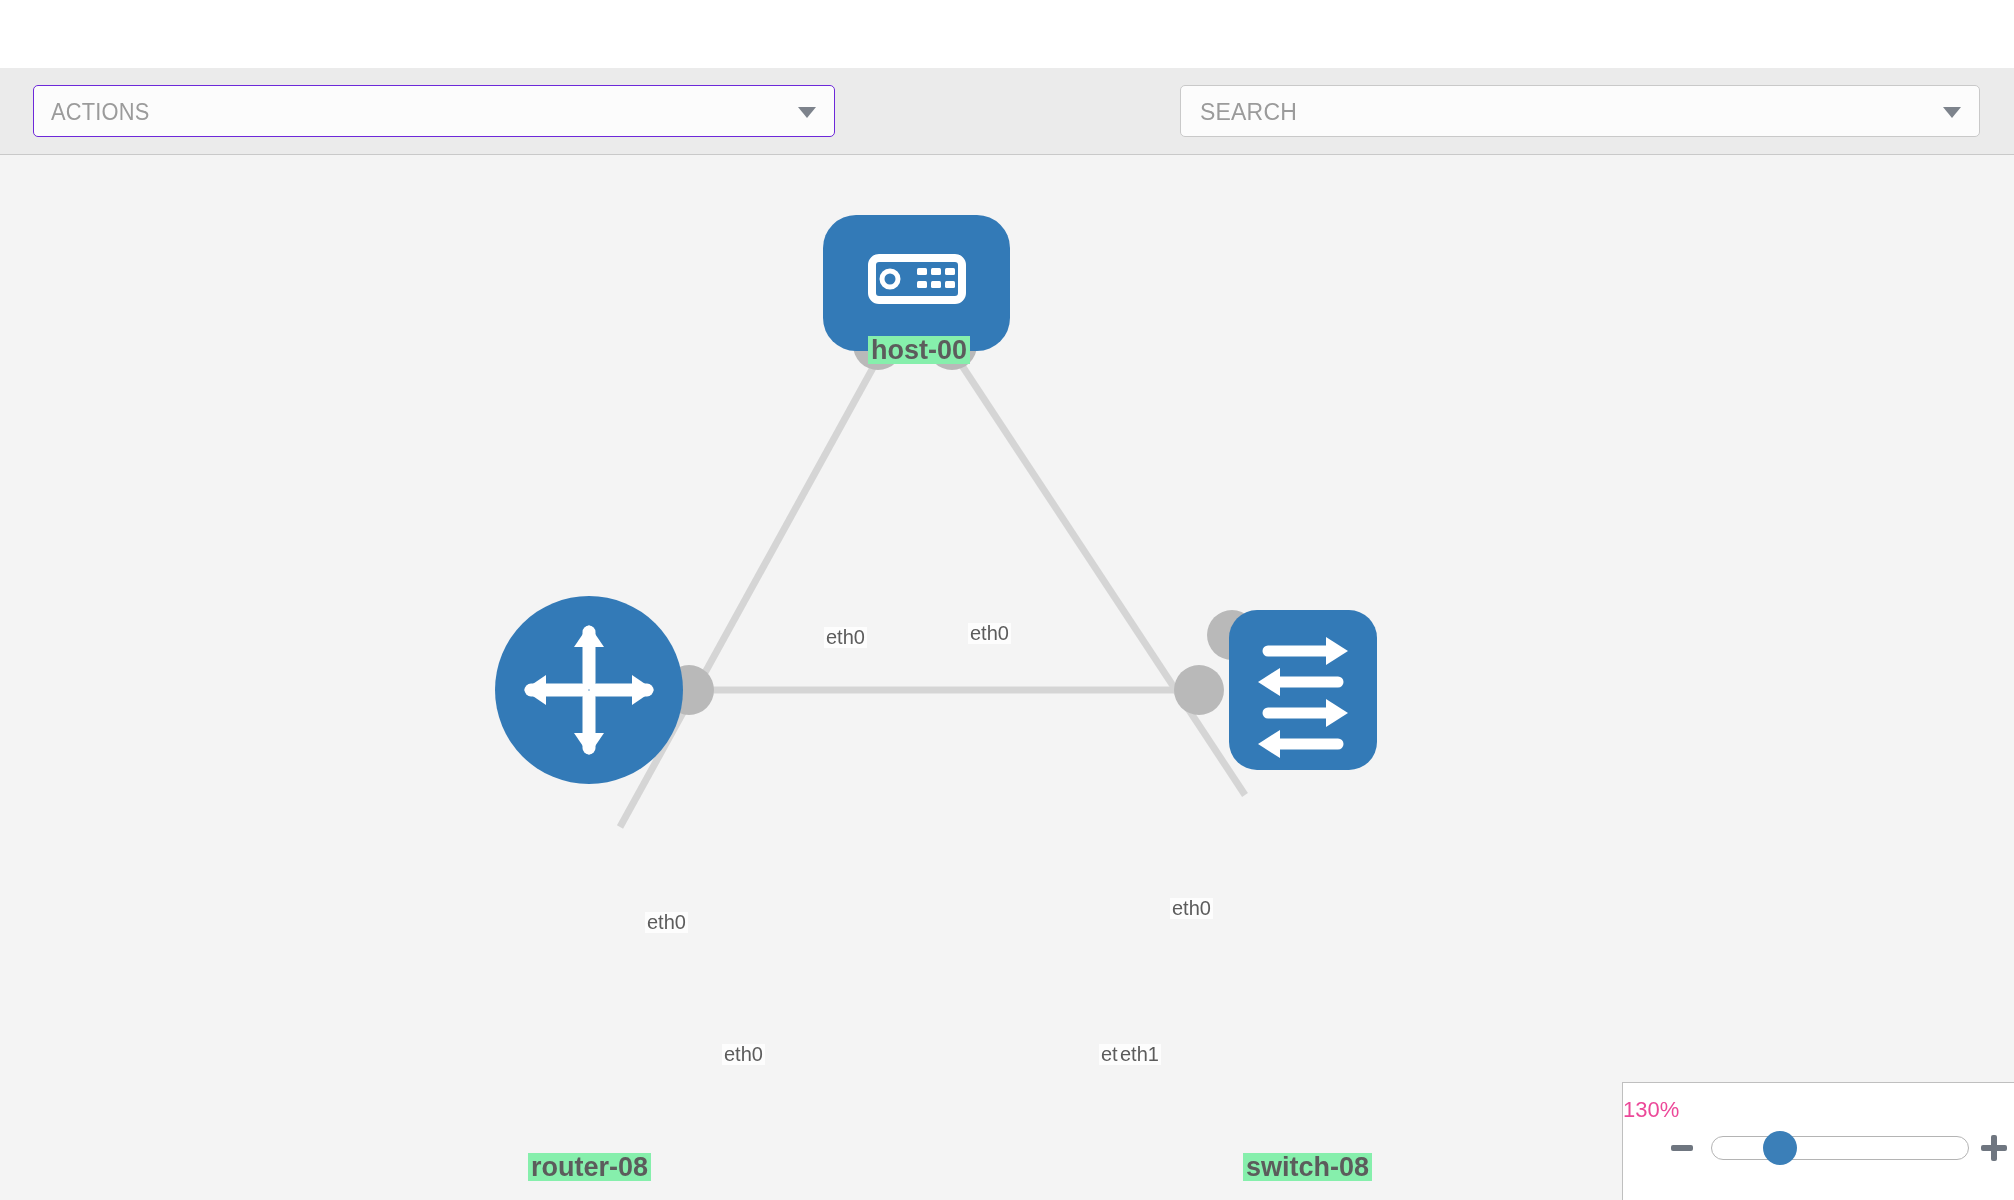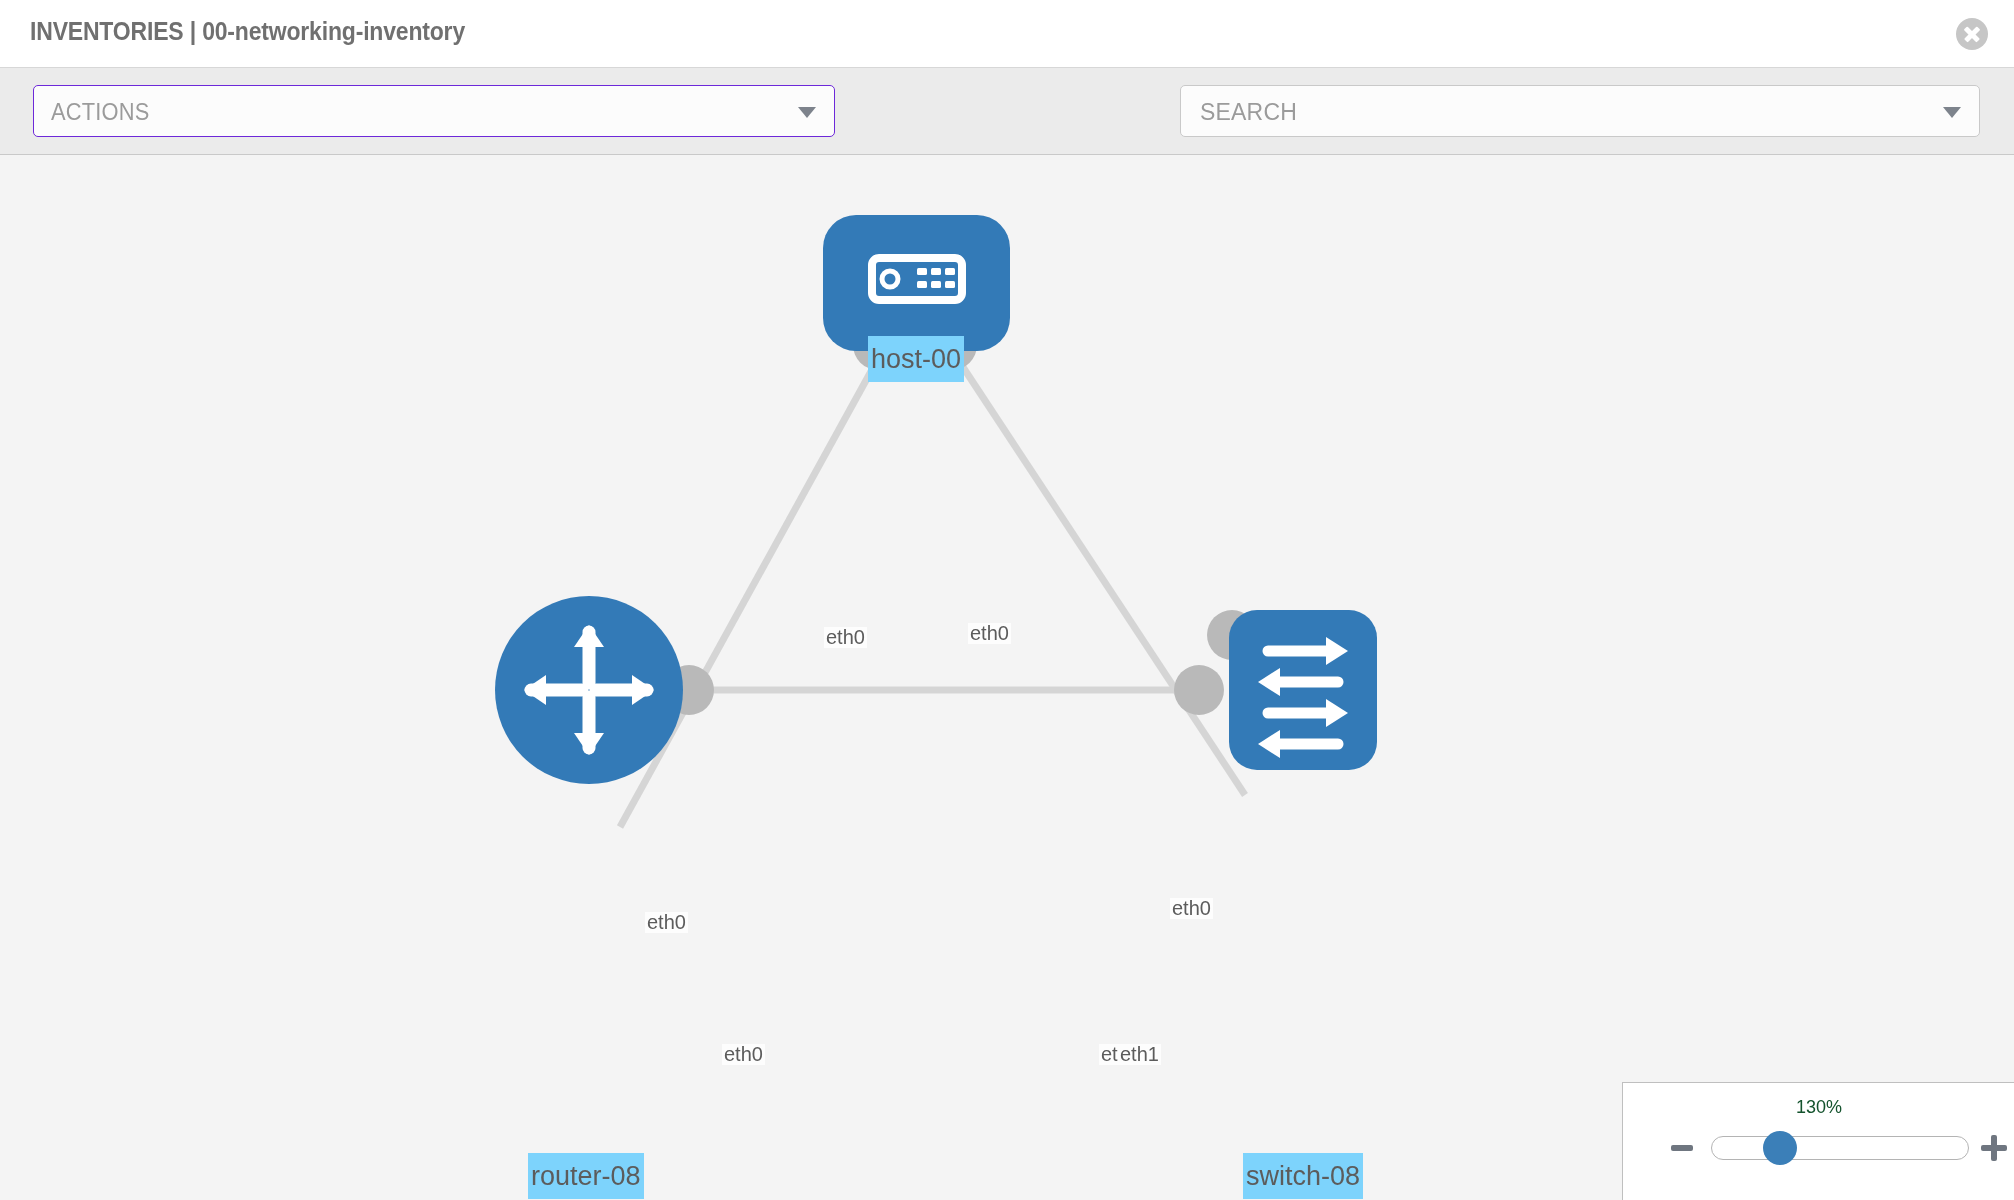--- a/index.html
+++ b/index.html
@@ -157,24 +157,25 @@
   }
   #topology-svg {
     position: absolute;
     left: 0; top: 0;
   }
 
   .node-label {
     position: absolute;
     font-size: 27px;
     color: #5c5c5c;
-    background: #7dd3fc;
-    padding: 9px 3px;
+    background: #86efac;
+    padding: 0 3px;
     white-space: nowrap;
     line-height: 1.05;
+    font-weight: bold;
   }
   .iface-label {
     position: absolute;
     font-size: 20px;
     color: #5c5c5c;
     background: #fdfdfd;
     padding: 0 2px;
     white-space: nowrap;
     line-height: 1.05;
     margin-top: 20px;
@@ -191,23 +192,22 @@
     border: 1px solid #bfbfbf;
     border-right: none;
     border-bottom: none;
     box-sizing: border-box;
   }
   .zoom-level {
     position: absolute;
     top: 14px;
     left: 0;
     width: 392px;
-    text-align: center;
-    font-size: 18px;
-    color: #14532d;
+    font-size: 22px;
+    color: #ec4899;
   }
   .zoom-minus {
     position: absolute;
     left: 48px;
     top: 62px;
     width: 22px;
     height: 6px;
     border-radius: 2px;
     background: #6f7680;
     cursor: pointer;
@@ -248,27 +248,20 @@
     border-radius: 2px;
   }
   .zoom-plus .ph { left: 0; top: 10px; width: 26px; height: 6px; }
   .zoom-plus .pv { left: 10px; top: 0; width: 6px; height: 26px; }
 </style>
 </head>
 <body>
 
 <div id="app">
 
-  <div class="header">
-    <div class="header-title">INVENTORIES | 00-networking-inventory</div>
-    <div class="close-btn">
-      <div class="x1"></div>
-      <div class="x2"></div>
-    </div>
-  </div>
 
   <div class="toolbar">
 
     <div class="actions-select">
       <div class="label">ACTIONS</div>
       <div class="caret"></div>
     </div>
 
     <div class="tool-icon" id="wrench-icon">
       <svg width="40" height="40" viewBox="0 0 40 40">

